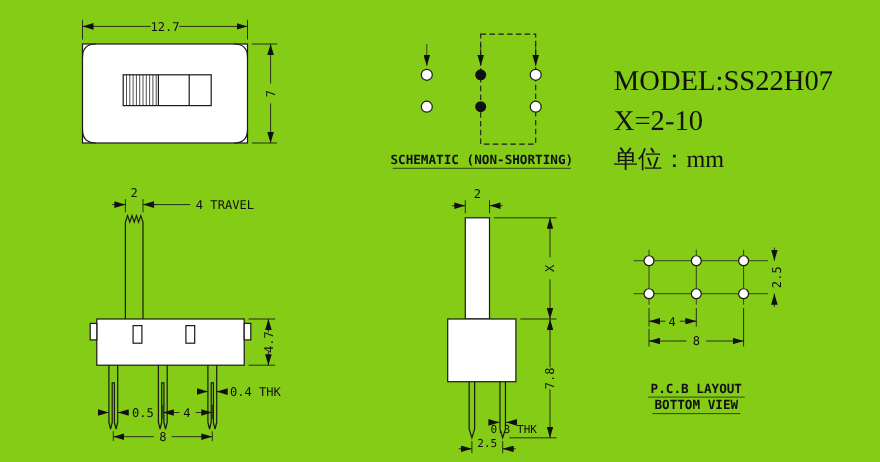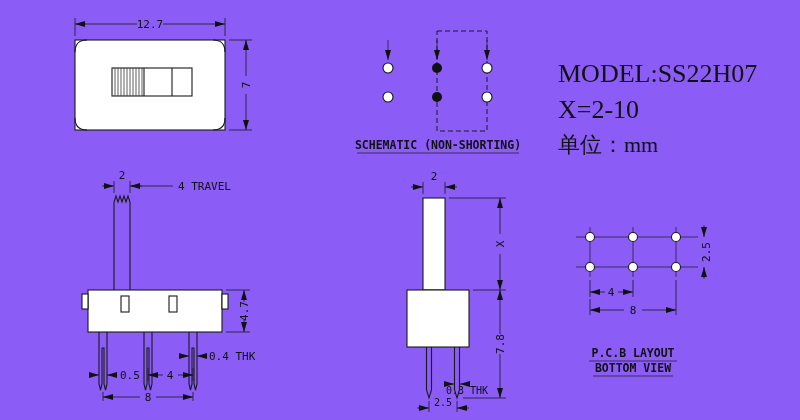--- a/index.html
+++ b/index.html
@@ -1,16 +1,16 @@
 <!DOCTYPE html>
 <html><head>
 <meta charset="utf-8">
 <style>
   html,body{margin:0;padding:0;background:#fff}
-  .sheet{position:relative;width:800px;height:420px;background:#8b5cf6;overflow:hidden}
+  .sheet{position:relative;width:800px;height:420px;background:#84cc16;overflow:hidden}
   svg{display:block}
   .obj{stroke:#1a1a1a;stroke-width:1.1;fill:none}
   .objf{stroke:#1a1a1a;stroke-width:1.1;fill:#ffffff}
   .dim{stroke:#1a1a1a;stroke-width:0.8;fill:none}
   .thin{stroke:#1a1a1a;stroke-width:0.7;fill:none}
   .dash{stroke:#1a1a1a;stroke-width:1;fill:none;stroke-dasharray:5 3}
   text{fill:#111}
   .dimtxt{font-family:"DejaVu Sans Mono","Liberation Mono",monospace;font-size:11px}
   .dimtxt-s{font-family:"DejaVu Sans Mono","Liberation Mono",monospace;font-size:10px}
   .cap{font-family:"DejaVu Sans Mono","Liberation Mono",monospace;font-size:11.5px;font-weight:bold}

